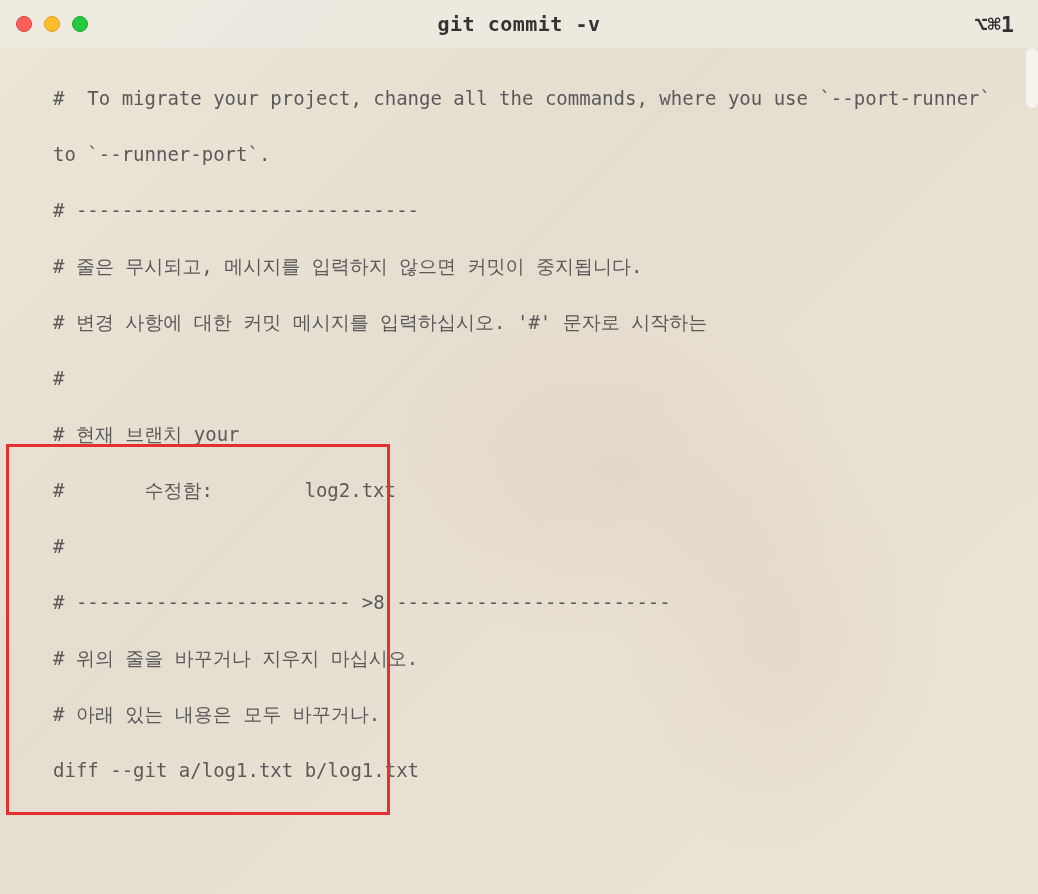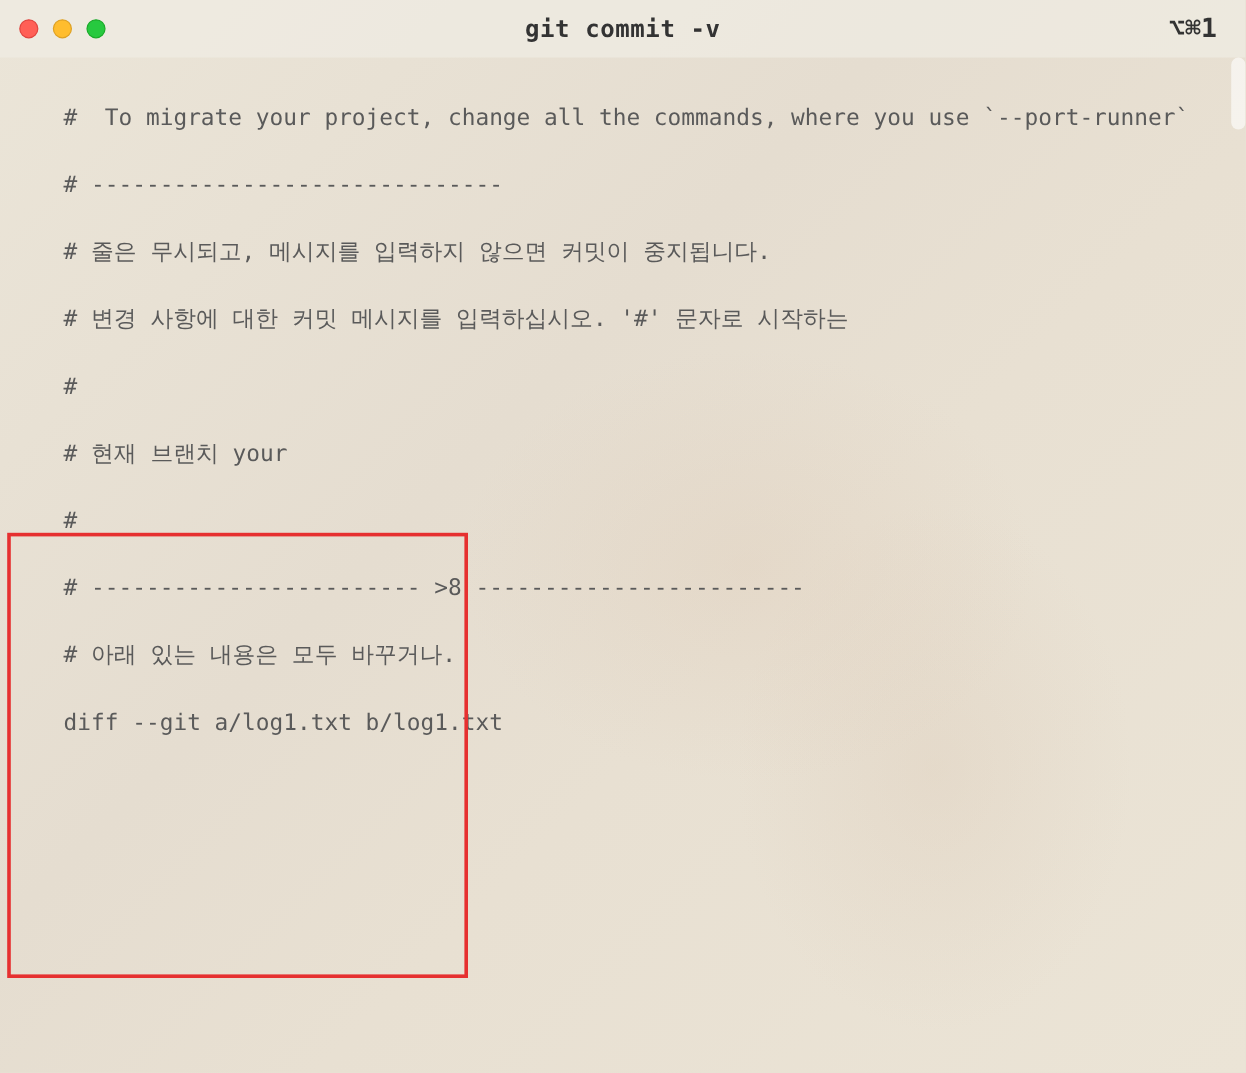--- a/index.html
+++ b/index.html
@@ -117,27 +117,30 @@
       <div class="traffic-light traffic-green"></div>
     </div>
     <div class="title">git commit -v</div>
     <div class="shortcut">⌥⌘1</div>
   </div>
 
   <div class="bg-overlay"></div>
 
   <div class="terminal-content">
 <div class="terminal-line">#  To migrate your project, change all the commands, where you use `--port-runner`</div>
+<div class="terminal-line">to `--runner-port`.</div>
 <div class="terminal-line"># ------------------------------</div>
 <div class="terminal-line"># 줄은 무시되고, 메시지를 입력하지 않으면 커밋이 중지됩니다.</div>
 <div class="terminal-line"># 변경 사항에 대한 커밋 메시지를 입력하십시오. '#' 문자로 시작하는</div>
 <div class="terminal-line">#</div>
 <div class="terminal-line"># 현재 브랜치 your</div>
+<div class="terminal-line">#       수정함:        log2.txt</div>
 <div class="terminal-line">#</div>
 <div class="terminal-line"># ------------------------ &gt;8 ------------------------</div>
+<div class="terminal-line"># 위의 줄을 바꾸거나 지우지 마십시오.</div>
 <div class="terminal-line"># 아래 있는 내용은 모두 바꾸거나.</div>
 <div class="terminal-line">diff --git a/log1.txt b/log1.txt</div>
 
 
 
 
 
 
 
 

